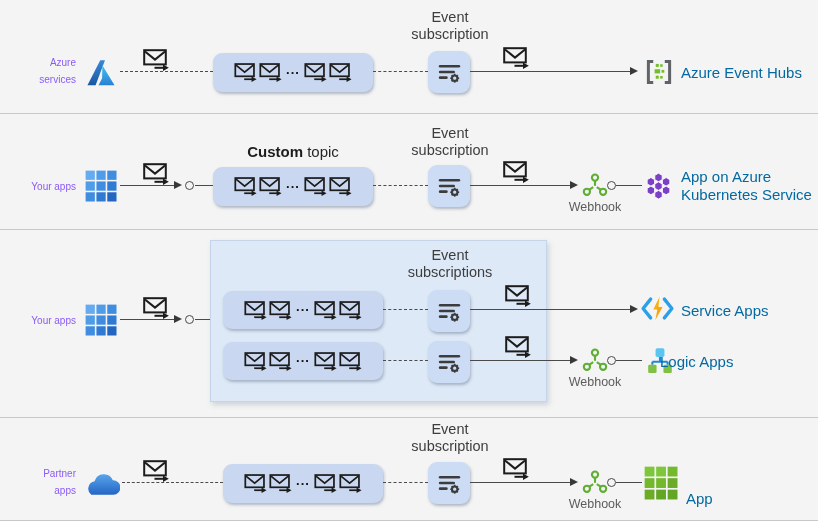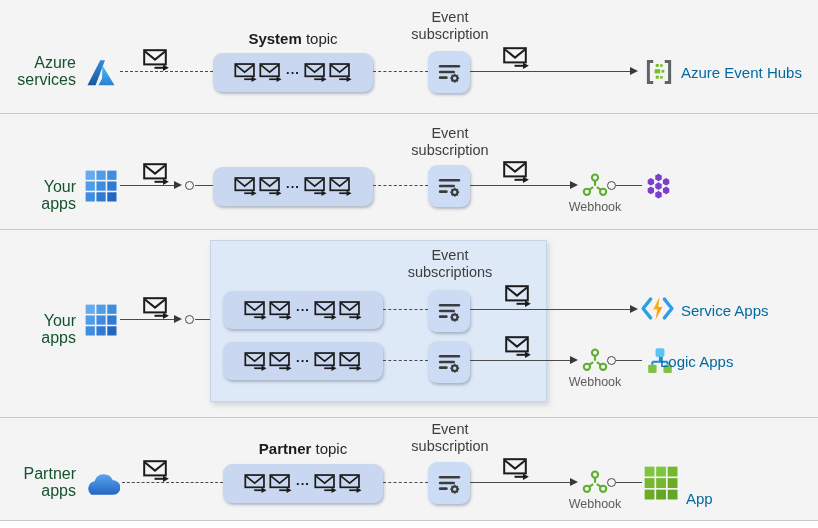--- a/index.html
+++ b/index.html
@@ -1,21 +1,21 @@
 <!DOCTYPE html>
 <html><head>
 <meta charset="utf-8">
 <style>
   html,body{margin:0;padding:0}
   #canvas{position:relative;width:818px;height:528px;background:#f4f4f4;
     font-family:"Liberation Sans",sans-serif;overflow:hidden}
   .row{position:absolute;inset:0;pointer-events:none}
   .hr{position:absolute;left:0;width:818px;height:1px;background:#c8c8c8}
   .bottom-strip{position:absolute;left:0;top:521px;width:818px;height:7px;background:#ffffff}
-  .lbl{position:absolute;font-size:16px;line-height:17px;color:#14532d}
+  .lbl{position:absolute;font-size:10px;line-height:17px;color:#8b5cf6}
   .r{text-align:right}
   .topic-lbl{position:absolute;width:160px;text-align:center;font-size:15px;color:#262626;white-space:nowrap}
   .topic-lbl b{font-weight:700;color:#1c1c1c}
   .sub-lbl{position:absolute;width:92px;text-align:center;font-size:14.5px;line-height:16.5px;color:#3d3d3d}
   .dlbl{position:absolute;font-size:15px;color:#0369a1;line-height:17.5px;white-space:nowrap}
   .whlbl{position:absolute;width:70px;text-align:center;font-size:12.5px;color:#5c5c5c}
   .tbox{position:absolute;width:160px;height:39px;background:#c9d8f0;border-radius:9px;
     box-shadow:1px 2px 3px rgba(110,125,150,.5);display:flex;align-items:center;justify-content:center;gap:2px}
   .fbox{position:absolute;width:42px;height:42px;background:#cbdcf4;border-radius:9px;
     box-shadow:1px 2px 3px rgba(110,125,150,.5);display:flex;align-items:center;justify-content:center}
@@ -181,24 +181,20 @@
       <span>services</span>
     </div>
     <svg class="icon" style="left:85px;top:57px" width="32" height="32">
         <use href="#sym-azure"></use>
       </svg>
     <div class="dash" style="left:120px;top:71px;width:93px"></div>
     <svg class="icon" style="left:143px;top:49px" width="26" height="22">
         <use href="#sym-env"></use>
       </svg>
 
-    <div class="topic-lbl" style="left:213px;top:30px">
-      <b>System</b>
-      <span>topic</span>
-    </div>
     <div class="tbox" style="left:213px;top:53px">
       <svg width="23" height="19">
           <use href="#sym-env"></use>
         </svg>
       <svg width="23" height="19">
           <use href="#sym-env"></use>
         </svg>
       <span class="dots">...</span>
       <svg width="23" height="19">
           <use href="#sym-env"></use>
@@ -239,20 +235,24 @@
         <use href="#sym-grid-blue"></use>
       </svg>
     <div class="sline" style="left:120px;top:185px;width:54px"></div>
     <div class="ah" style="left:174px;top:181px"></div>
     <div class="oc" style="left:185px;top:181px"></div>
     <div class="sline" style="left:195px;top:185px;width:18px"></div>
     <svg class="icon" style="left:143px;top:163px" width="26" height="22">
         <use href="#sym-env"></use>
       </svg>
 
+    <div class="topic-lbl" style="left:213px;top:143px">
+      <b>Custom</b>
+      <span>topic</span>
+    </div>
     <div class="tbox" style="left:213px;top:167px">
       <svg width="23" height="19">
           <use href="#sym-env"></use>
         </svg>
       <svg width="23" height="19">
           <use href="#sym-env"></use>
         </svg>
       <span class="dots">...</span>
       <svg width="23" height="19">
           <use href="#sym-env"></use>
@@ -282,20 +282,24 @@
     <svg class="icon" style="left:582px;top:172px" width="26" height="26">
         <use href="#sym-webhook"></use>
       </svg>
     <div class="whlbl" style="left:560px;top:200px">Webhook</div>
     <div class="oc" style="left:607px;top:181px"></div>
     <div class="sline" style="left:616px;top:185px;width:26px"></div>
 
     <svg class="icon" style="left:642px;top:170px" width="33" height="33">
         <use href="#sym-aks"></use>
       </svg>
+    <div class="dlbl" style="left:681px;top:168px">
+      <span>App on Azure</span><br>
+      <span>Kubernetes Service</span>
+    </div>
   </div>
 
   <div class="row">
     <div class="domain"></div>
 
     <div class="lbl r" style="left:14px;top:312px;width:62px">
       <span>Your apps</span>
     </div>
     <svg class="icon" style="left:85px;top:304px" width="32" height="32">
         <use href="#sym-grid-blue"></use>
@@ -388,24 +392,20 @@
       <span>apps</span>
     </div>
     <svg class="icon" style="left:82px;top:470px" width="38" height="28">
         <use href="#sym-cloud"></use>
       </svg>
     <div class="dash" style="left:122px;top:482px;width:101px"></div>
     <svg class="icon" style="left:143px;top:460px" width="26" height="22">
         <use href="#sym-env"></use>
       </svg>
 
-    <div class="topic-lbl" style="left:223px;top:440px">
-      <b>Partner</b>
-      <span>topic</span>
-    </div>
     <div class="tbox" style="left:223px;top:464px">
       <svg width="23" height="19">
           <use href="#sym-env"></use>
         </svg>
       <svg width="23" height="19">
           <use href="#sym-env"></use>
         </svg>
       <span class="dots">...</span>
       <svg width="23" height="19">
           <use href="#sym-env"></use>

